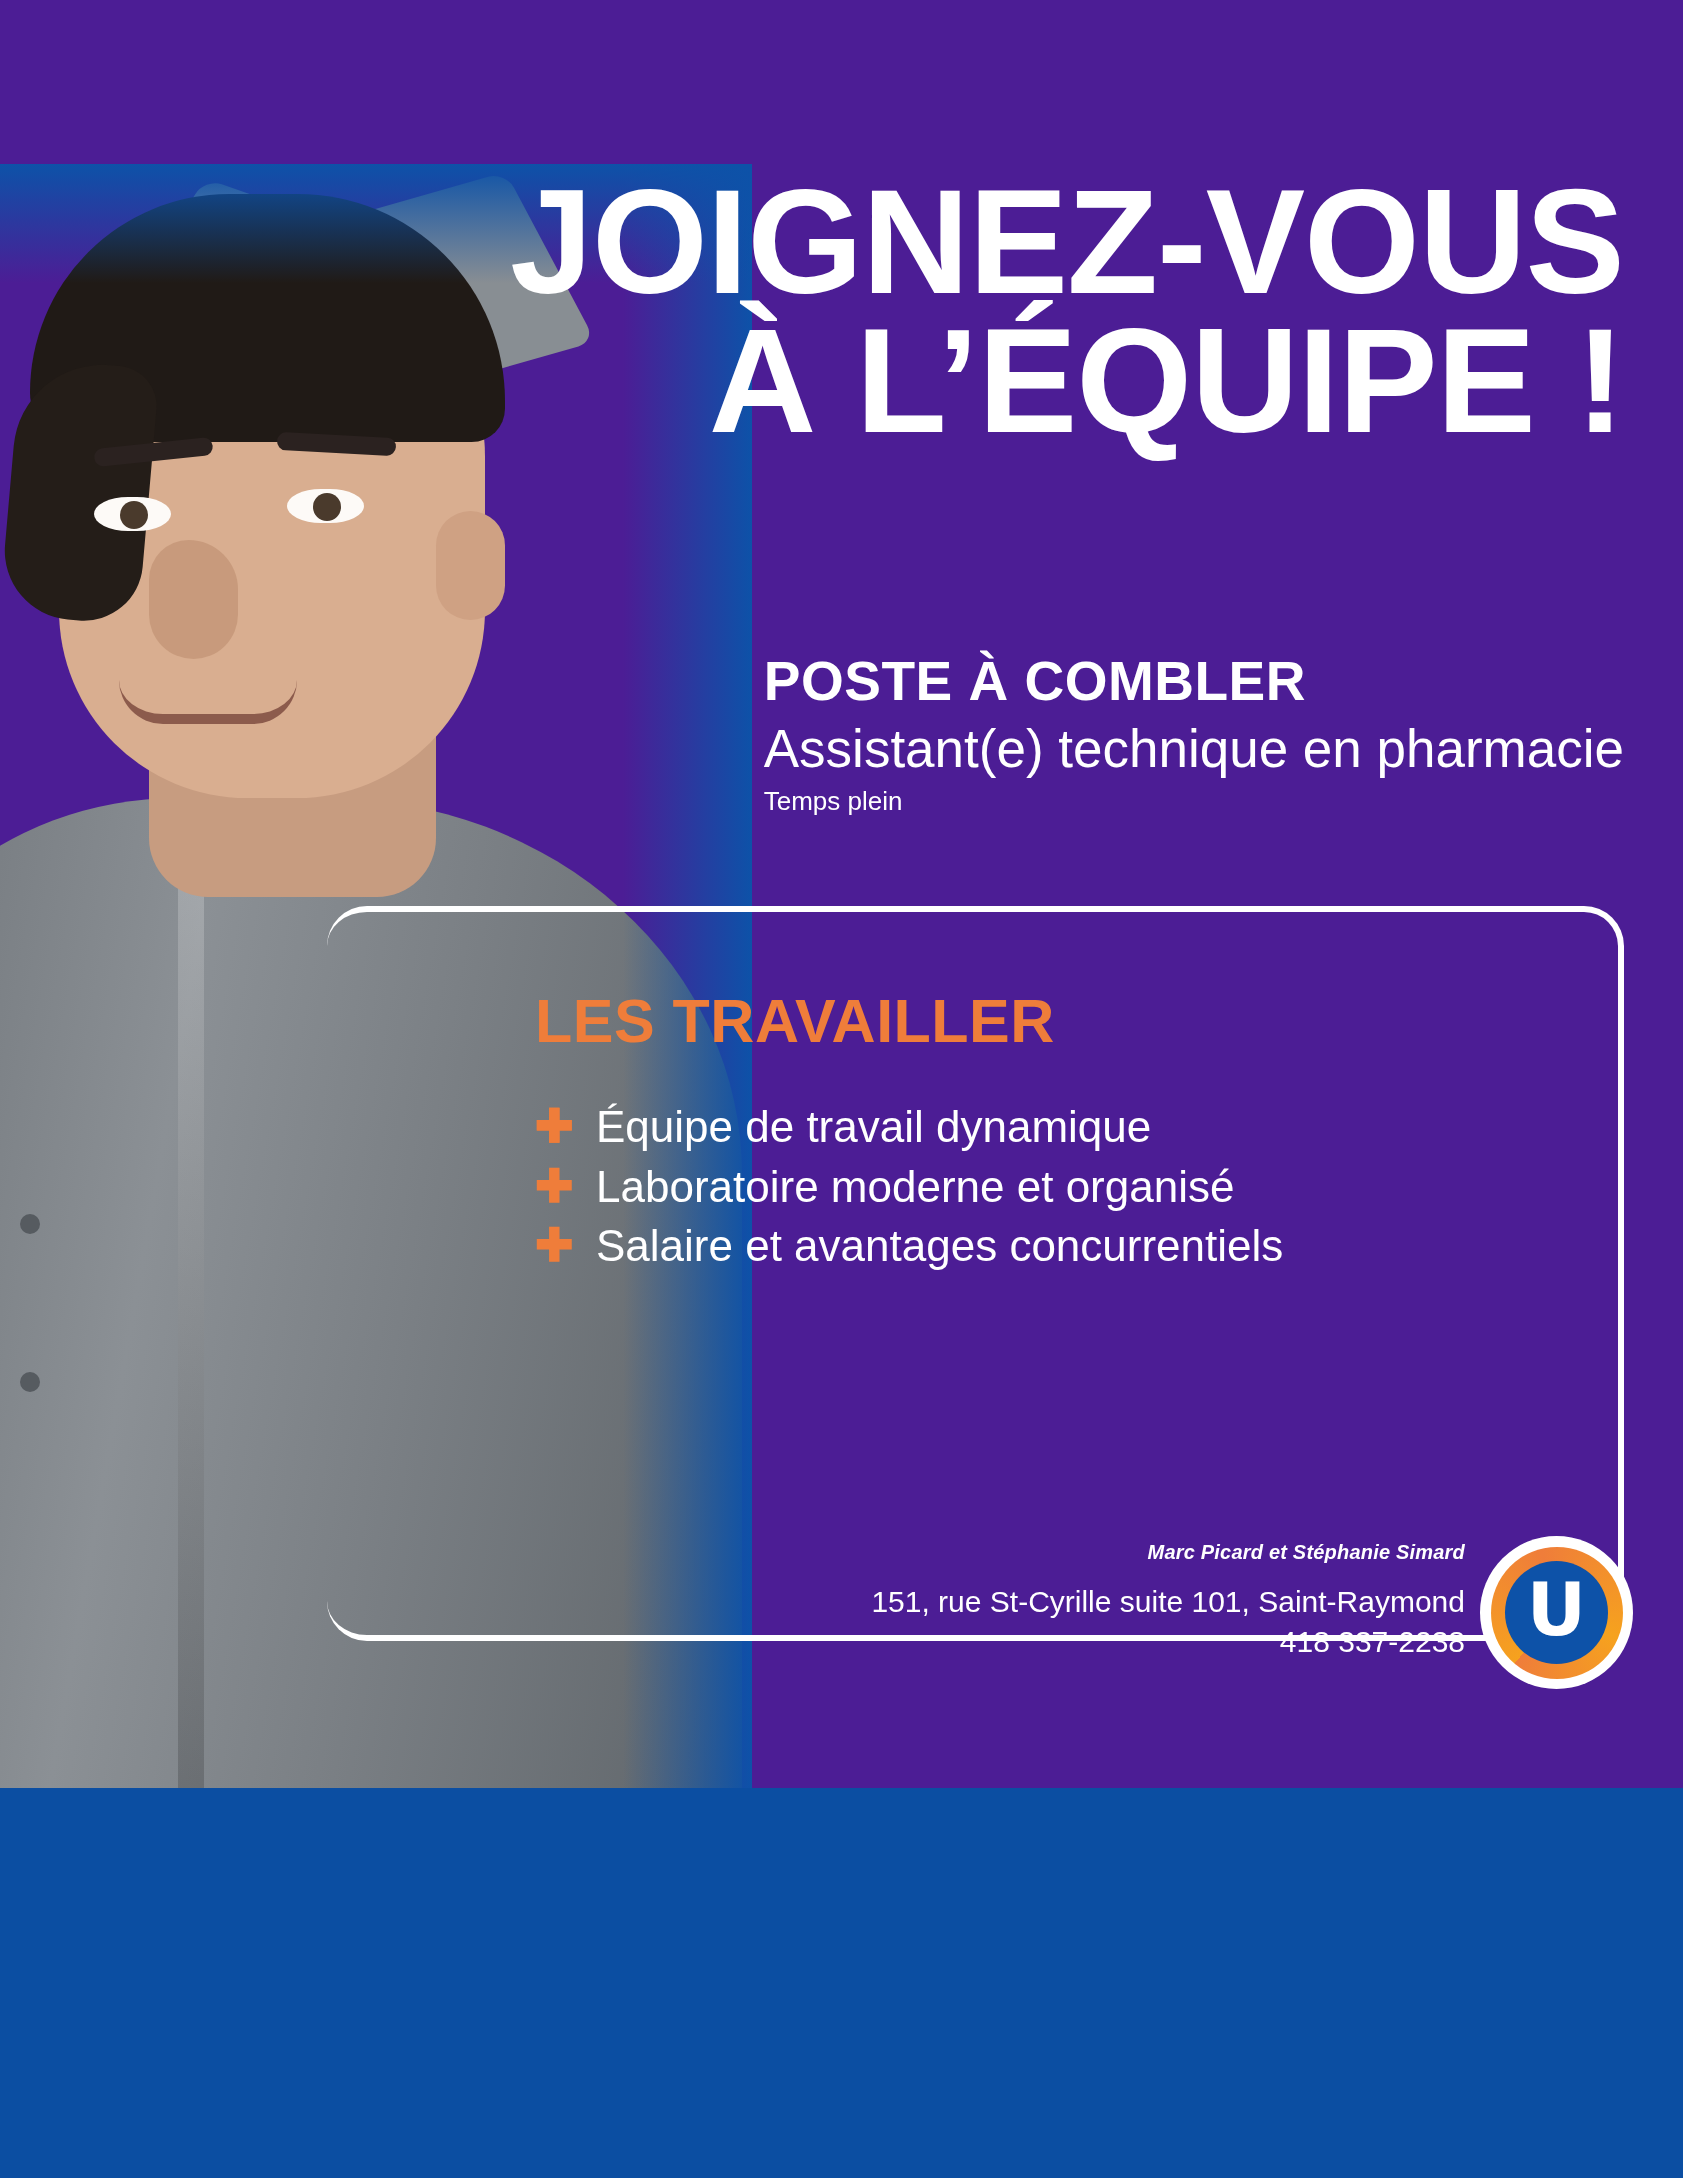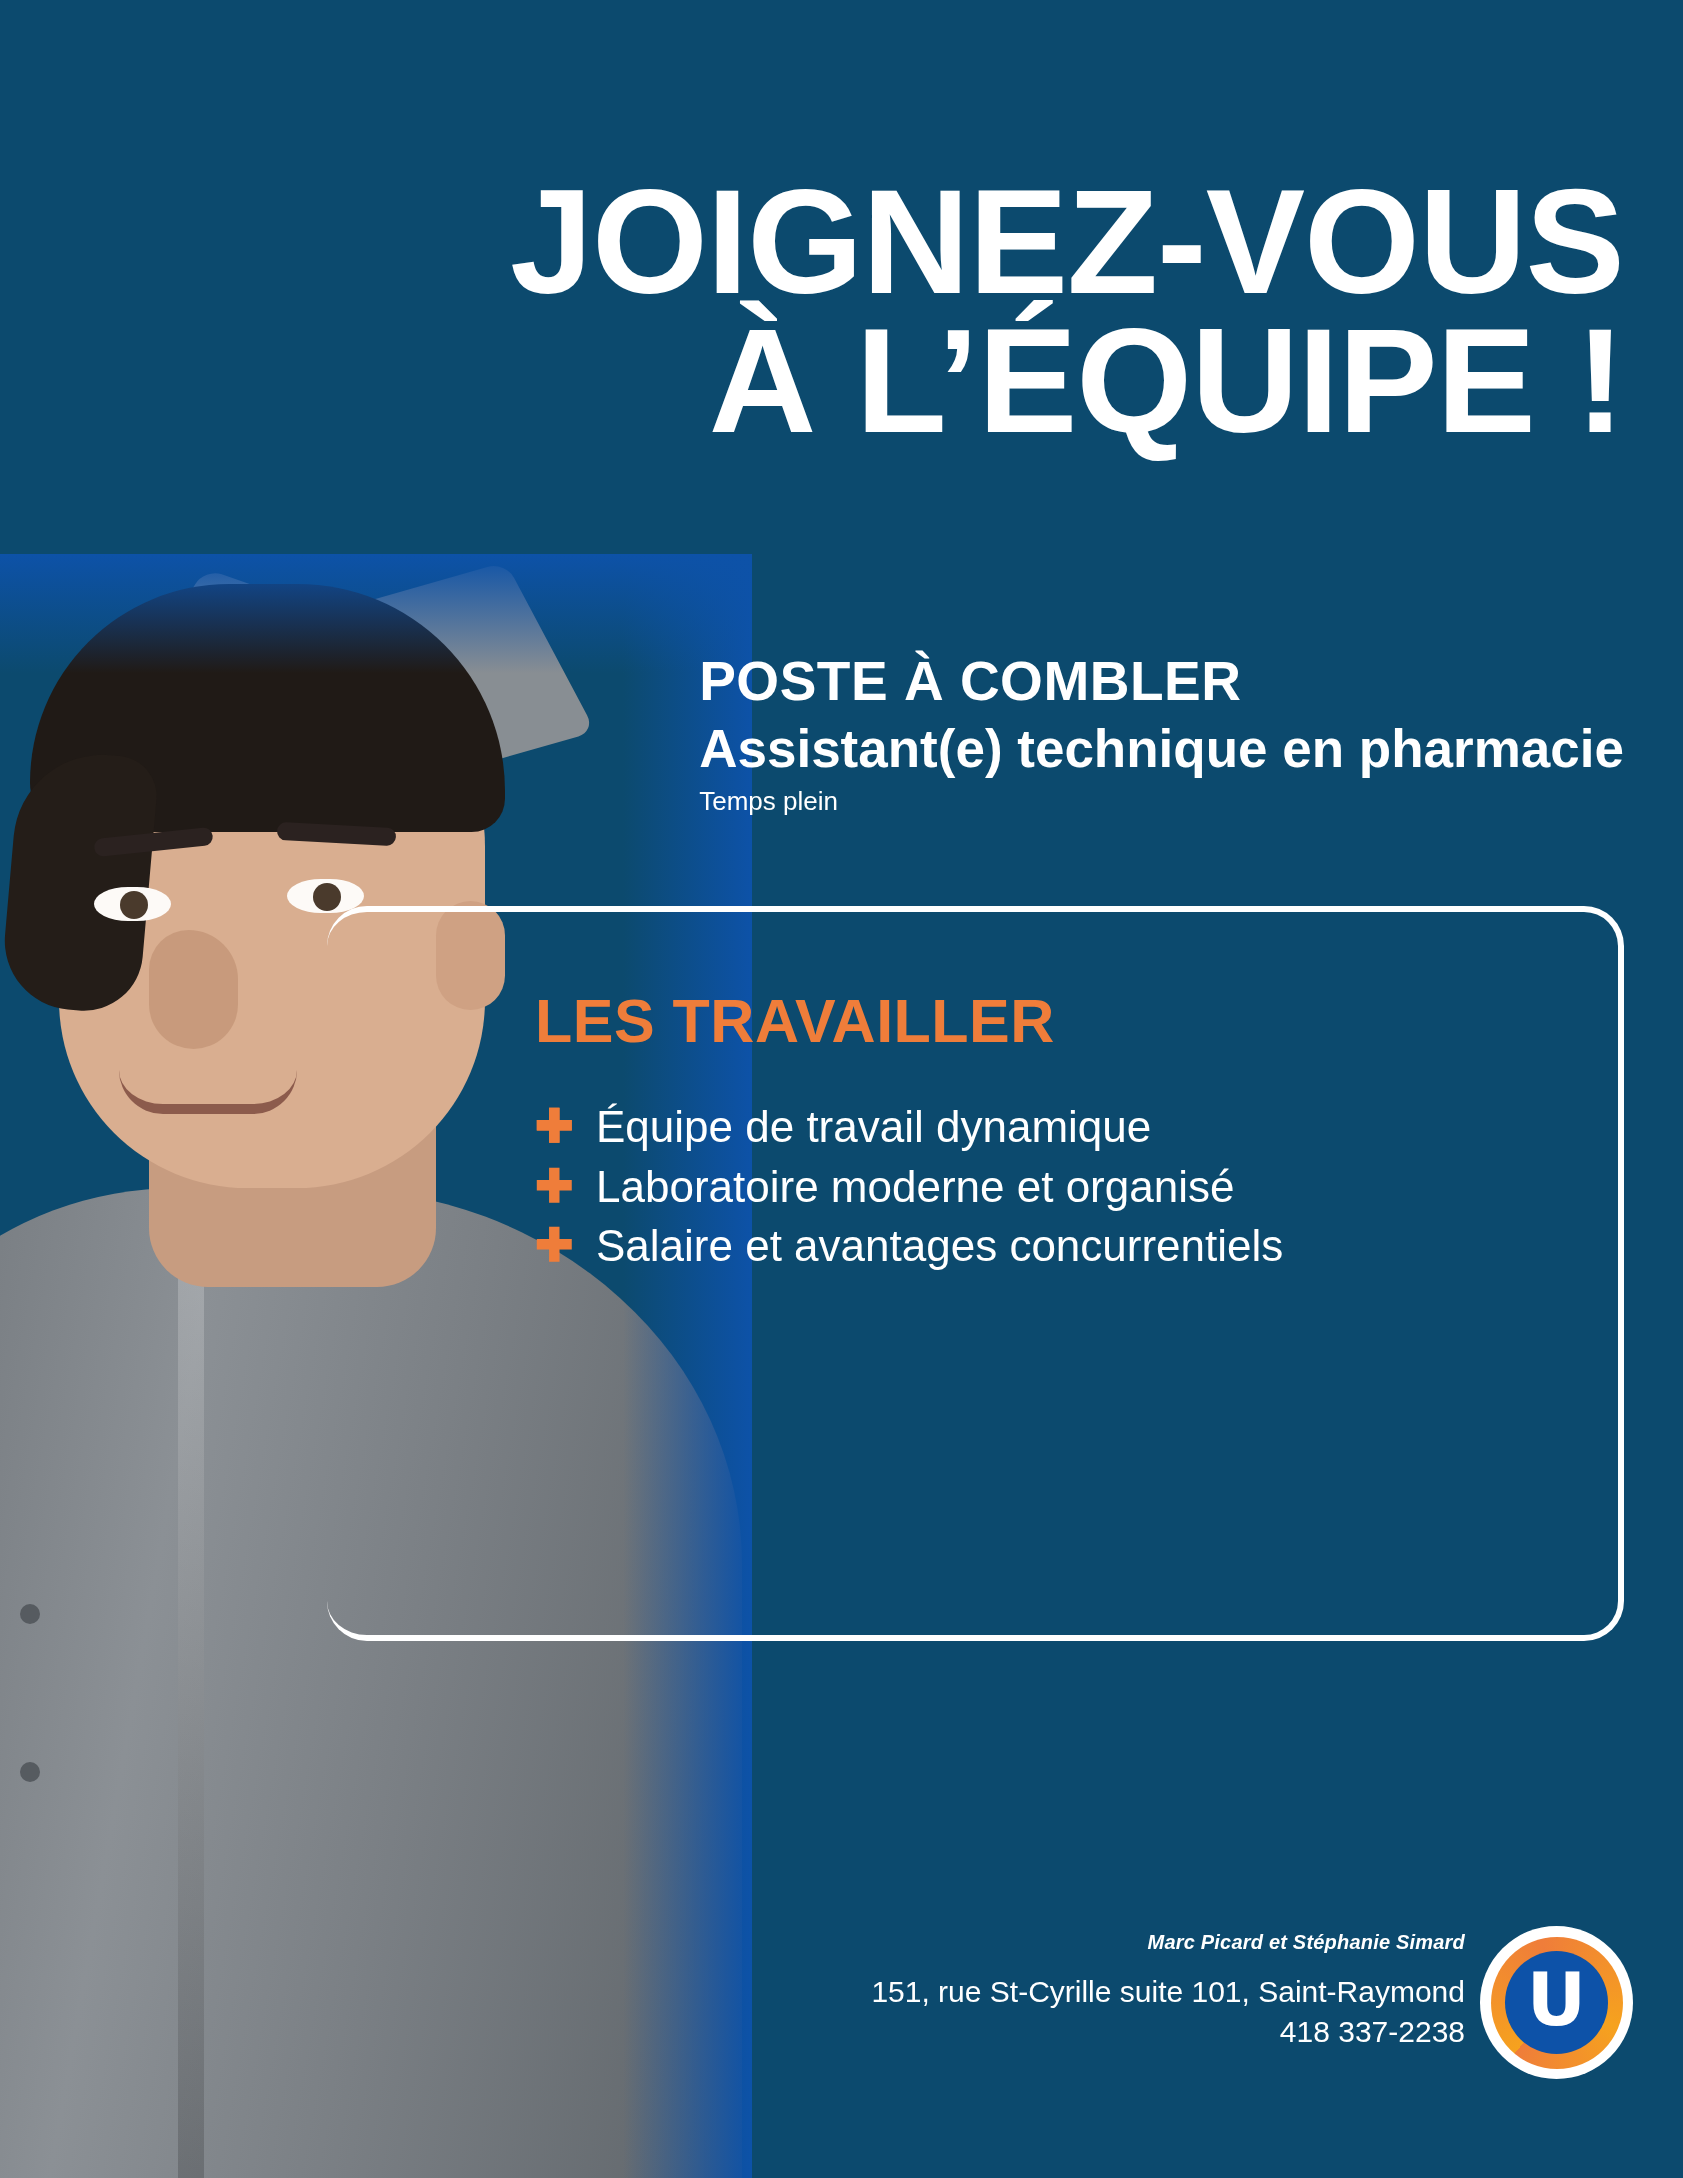--- a/index.html
+++ b/index.html
@@ -3,22 +3,22 @@
 <meta charset="utf-8">
 <style>
   html, body {
     margin: 0;
     padding: 0;
     background: #0b4ea2;
   }
   .poster {
     position: relative;
     width: 1683px;
-    height: 2178px;
-    background: #0c4a6e;
+    height: 1788px;
+    background: #4c1d95;
     overflow: hidden;
     font-family: "Liberation Sans", sans-serif;
     color: #ffffff;
   }
 
   
   .photo-wrap {
     position: absolute;
     left: 0;
     bottom: 0;
@@ -211,21 +211,21 @@
     z-index: 5;
   }
   .position .kicker {
     font-size: 55px;
     font-weight: 700;
     letter-spacing: 0.5px;
     line-height: 1.05;
   }
   .position .role {
     font-size: 53px;
-    font-weight: 700;
+    font-weight: 400;
     line-height: 1.2;
     margin-top: 6px;
   }
   .position .sched {
     font-size: 26px;
     font-weight: 400;
     margin-top: 6px;
   }
 
   

